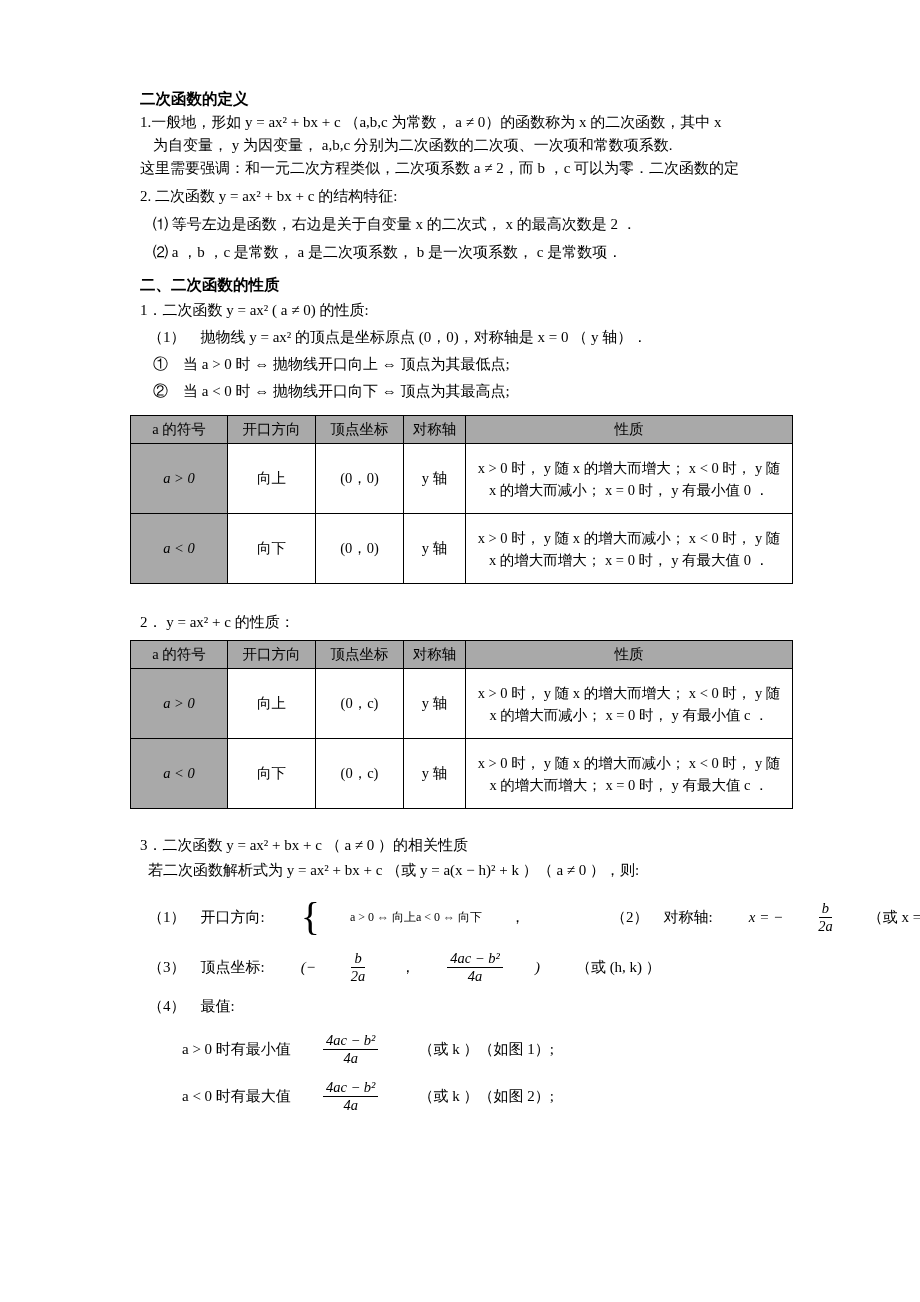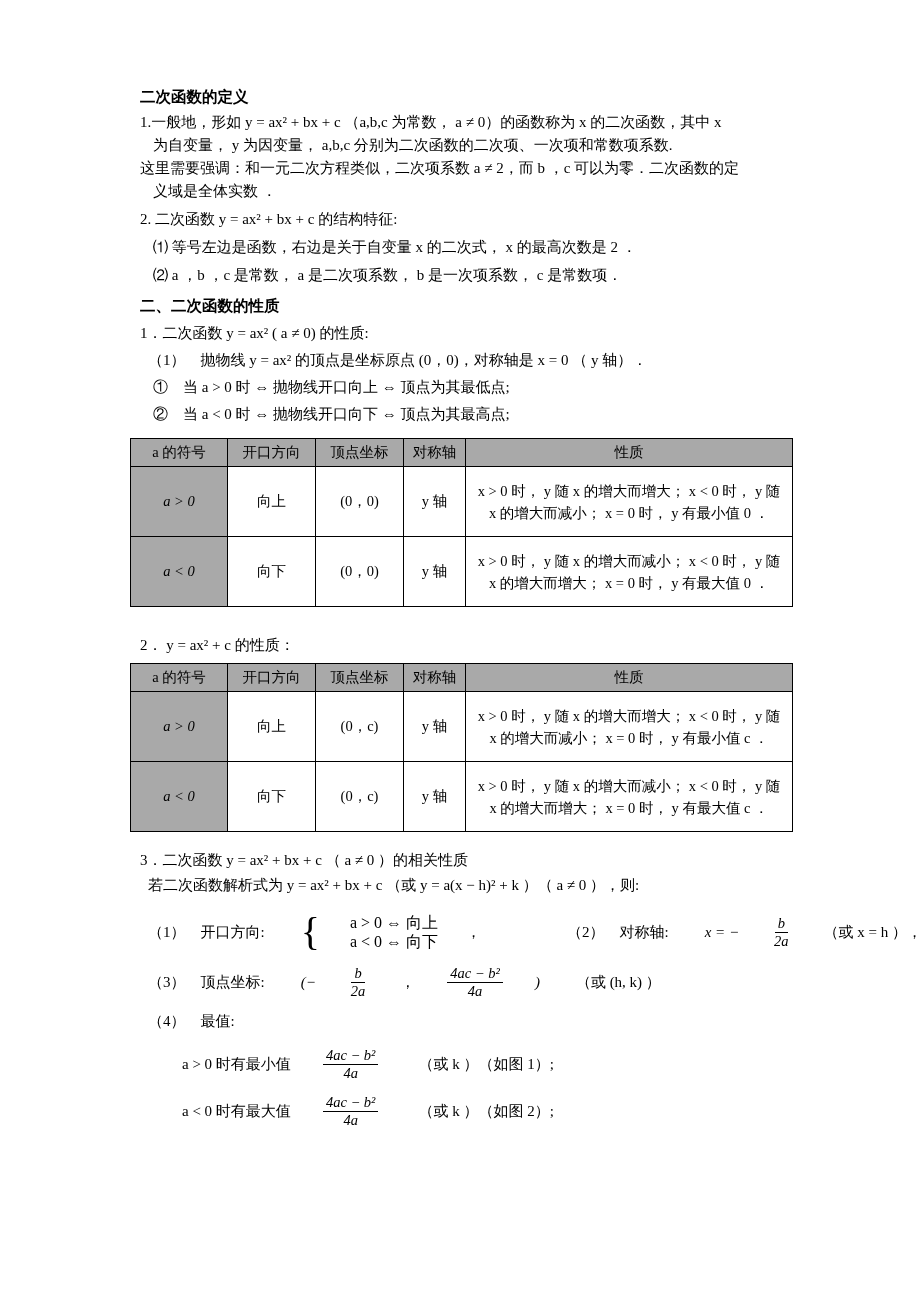--- a/index.html
+++ b/index.html
@@ -14,21 +14,21 @@
     overflow: hidden;
   }
   .content {
     position: absolute;
     left: 140px;
     top: 86px;
     width: 660px;
     font-size: 15px;
   }
   .sec-title {
-    font-family: Liberation Mono, monospace;
+    font-family: Liberation Sans, sans-serif;
     font-weight: 700;
     font-size: 15.5px;
     line-height: 25px;
   }
   .line { line-height: 23px; white-space: nowrap; }
   .sec2-line { line-height: 27px; }
   .ind-sm { padding-left: 8px; }
   .ind-md { padding-left: 13px; }
   .gap-top { margin-top: 5px; }
   .gap-top-lg { margin-top: 8px; }
@@ -53,47 +53,46 @@
     height: 28px;
   }
   .props-table td { height: 70px; }
   td.shade { background: #a9a9a9; font-style: italic; }
   td.props-cell { line-height: 22px; padding: 4px 10px; white-space: normal; }
   .col-sign { width: 97px; } .col-dir { width: 88px; }
   .col-vertex { width: 88px; } .col-axis { width: 62px; } .col-props { width: 327px; }
 
   .caption { margin-top: 26px; line-height: 24px; }
   .table2-gap { margin-top: 6px; }
-  .sec3-heading { margin-top: 16px; line-height: 24px; }
+  .sec3-heading { margin-top: 24px; line-height: 24px; }
 
   .math-line { display: flex; align-items: center; white-space: nowrap; margin-top: 12px; gap: 28px; }
   .frac {
     display: inline-flex; flex-direction: column; align-items: center;
     font-style: italic; line-height: 17px; margin: 0 4px; font-size: 14.5px;
   }
   .frac .fnum { border-bottom: 1px solid #000; padding: 0 3px; }
   .frac .fden { padding: 0 3px; }
   .brace { font-size: 40px; line-height: 42px; margin: 0 2px 0 8px; font-weight: 400; }
-  .cases { display: inline-flex; flex-direction: column; line-height: 19px; font-size: 16px; }
+  .cases { display: inline-flex; flex-direction: row; line-height: 19px; font-size: 12px; }
   .italic { font-style: italic; }
   .item2-gap { margin-left: 58px; }
   .ind-lg { margin-left: 42px; }
   .tail-gap { margin-left: 8px; }
 </style>
 </head>
 <body>
 
 <div class="page">
   <div class="content">
 
     <div class="sec-title">二次函数的定义</div>
     <div class="line">1.一般地，形如 y = ax² + bx + c （a,b,c 为常数， a ≠ 0）的函数称为 x 的二次函数，其中 x</div>
     <div class="line ind-md">为自变量， y 为因变量， a,b,c 分别为二次函数的二次项、一次项和常数项系数.</div>
     <div class="line">这里需要强调：和一元二次方程类似，二次项系数 a ≠ 2，而 b ，c 可以为零．二次函数的定</div>
-    <div class="line ind-md">义域是全体实数 ．</div>
     <div class="line gap-top">2. 二次函数 y = ax² + bx + c 的结构特征:</div>
     <div class="line ind-md gap-top">⑴ 等号左边是函数，右边是关于自变量 x 的二次式， x 的最高次数是 2 ．</div>
     <div class="line ind-md gap-top">⑵ a ，b ，c 是常数， a 是二次项系数， b 是一次项系数， c 是常数项．</div>
 
     <div class="sec-title gap-top-lg">二、二次函数的性质</div>
     <div class="line sec2-line">1．二次函数 y = ax² ( a ≠ 0) 的性质:</div>
     <div class="line sec2-line ind-sm">（1）　抛物线 y = ax² 的顶点是坐标原点 (0，0)，对称轴是 x = 0 （ y 轴）．</div>
     <div class="line sec2-line ind-md">①　当 a &gt; 0 时 ⇔ 抛物线开口向上 ⇔ 顶点为其最低点;</div>
     <div class="line sec2-line ind-md">②　当 a &lt; 0 时 ⇔ 抛物线开口向下 ⇔ 顶点为其最高点;</div>
 

